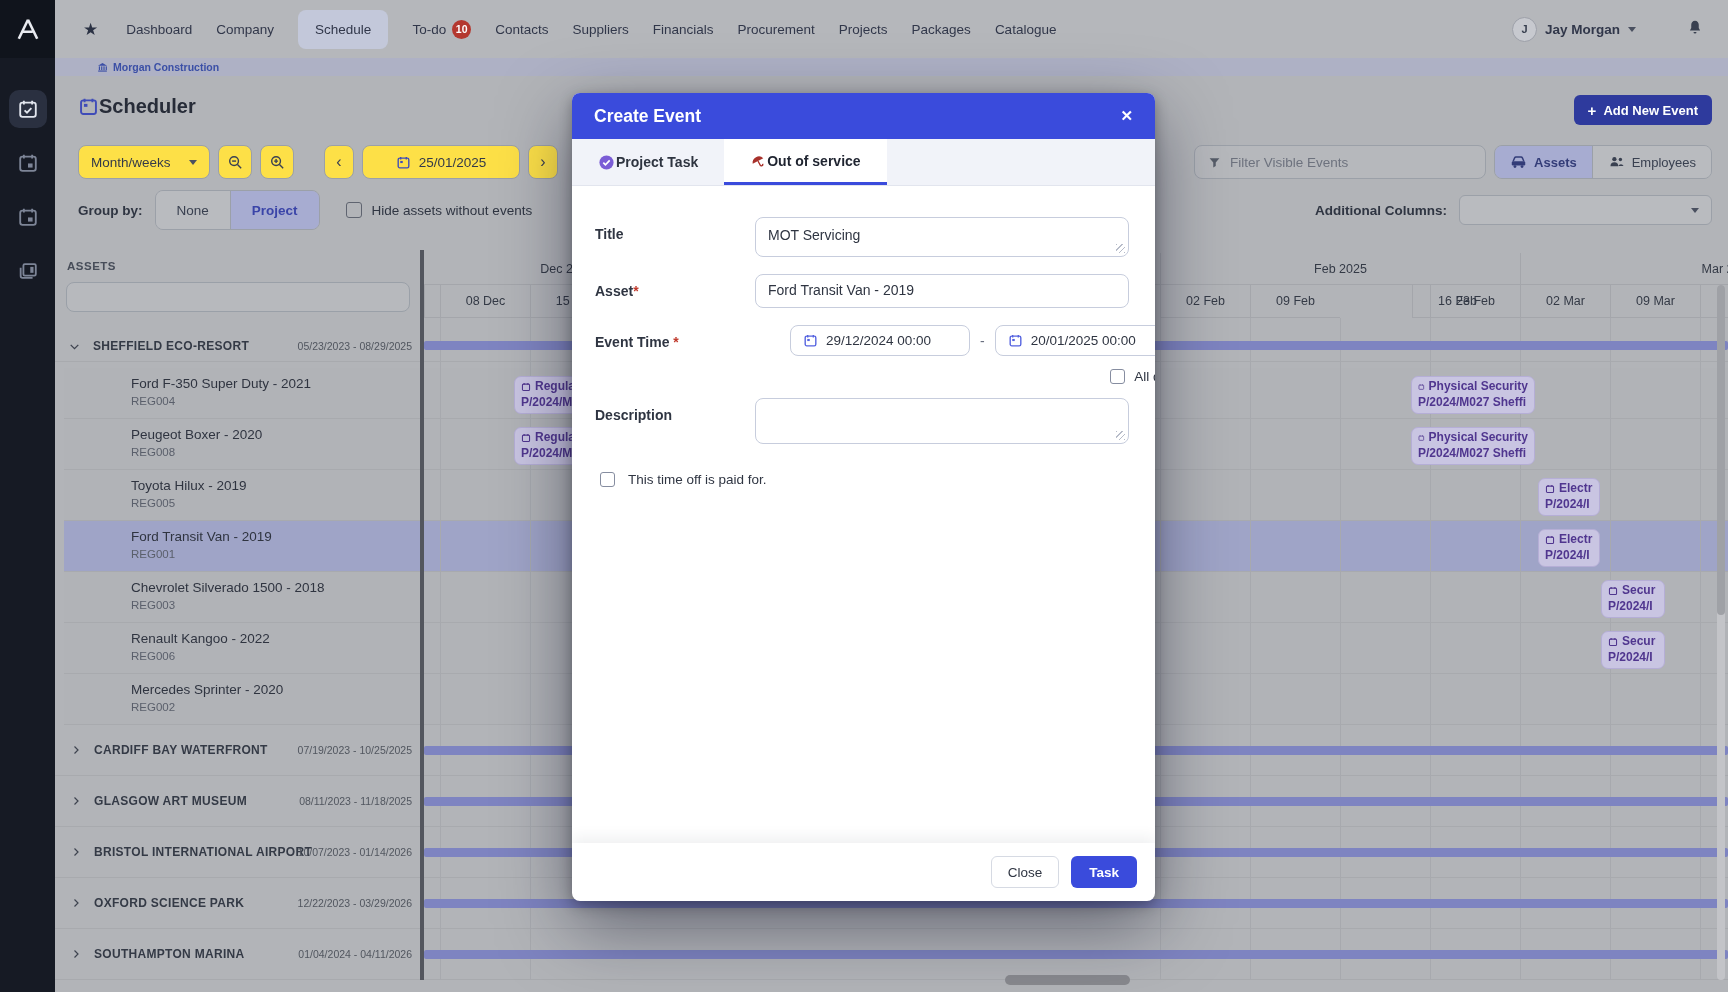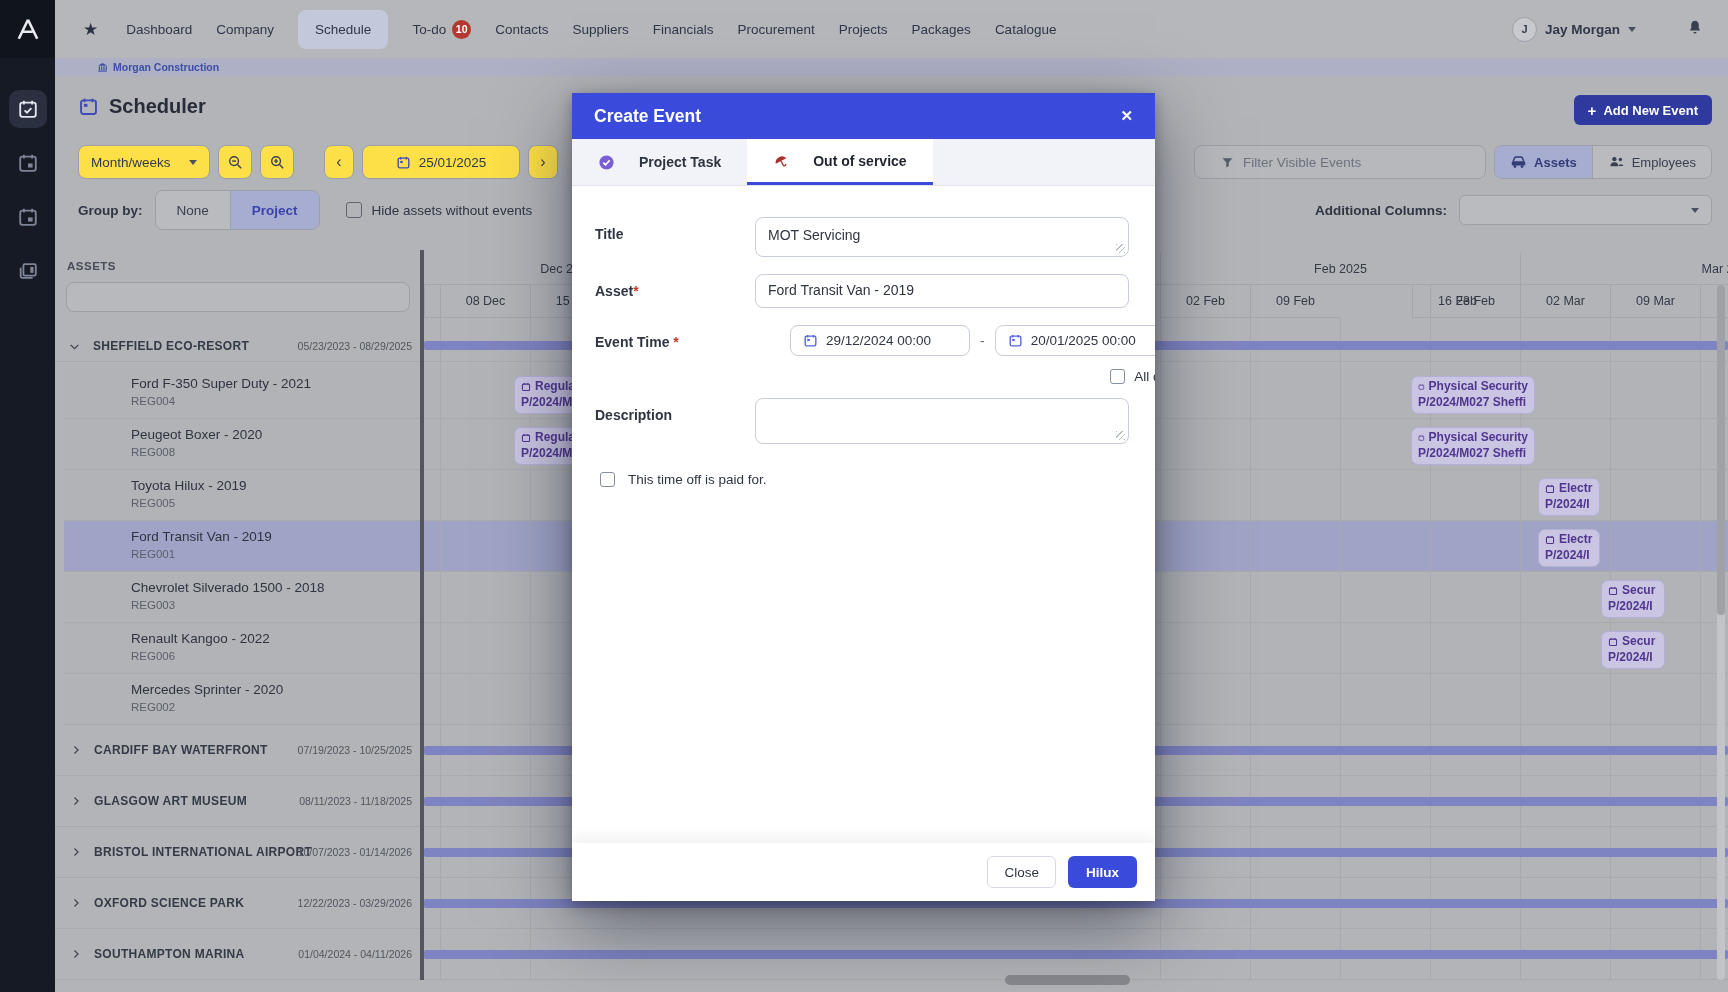--- a/index.html
+++ b/index.html
@@ -27,33 +27,33 @@
   .caret-dn { width:0; height:0; border-left:4px solid transparent; border-right:4px solid transparent; border-top:5px solid #4a5060; }
   .bell { margin-left:26px; color:#394050; }
 
   
   .crumb { position:absolute; left:55px; top:58px; right:0; height:18px; background:#aeb1c5; display:flex; align-items:center; padding-left:42px; gap:5px; z-index:5; }
   .crumb-txt { font-size:10.5px; font-weight:600; color:#3b4fa6; }
 
   
   .main { position:absolute; left:55px; top:76px; right:0; bottom:0; background:#b2b4b8; overflow:hidden; }
 
-  .page-head { position:absolute; left:23px; top:19px; display:flex; align-items:center; gap:10px; }
+  .page-head { position:absolute; left:23px; top:19px; display:flex; align-items:center; }
   .page-title { font-size:20px; font-weight:bold; color:#272c38; }
   .add-btn { position:absolute; right:16px; top:19px; height:30px; padding:0 14px; background:#2e3a9d; border-radius:6px; color:#fff; font-size:13px; font-weight:600; display:flex; align-items:center; gap:7px; }
   .add-plus { font-size:15px; font-weight:bold; }
 
   .tb1 { position:absolute; left:23px; top:69px; right:16px; height:34px; display:flex; align-items:center; gap:8px; }
   .ctrl { height:34px; background:#fde047; border:1px solid #9ba0a8; border-radius:8px; color:#333949; font-size:13.5px; display:inline-flex; align-items:center; justify-content:center; }
   .view-select { width:132px; padding:0 12px; justify-content:space-between; }
   .sq { width:34px; }
   .navsq { width:30px; font-size:16px; color:#3a4052; }
   .date-field { width:158px; gap:8px; font-weight:500; }
   .tb-gap { width:14px; }
-  .filter-box { width:292px; height:34px; border:1px solid #9ba0a8; border-radius:8px; background:#b6b8bc; display:flex; align-items:center; gap:9px; padding:0 26px; }
+  .filter-box { width:292px; height:34px; border:1px solid #9ba0a8; border-radius:8px; background:#b6b8bc; display:flex; align-items:center; gap:9px; padding:0 13px; }
   .filter-ph { font-size:13.5px; color:#6d727e; }
   .seg { height:34px; border:1px solid #9ba0a8; border-radius:8px; overflow:hidden; display:flex; }
   .seg-part { display:flex; align-items:center; gap:7px; padding:0 15px; font-size:13px; }
   .seg-on { background:#a7acd1; color:#333c78; font-weight:600; }
   .seg-off { background:#b9bbbf; color:#394050; }
   .seg-div { width:1px; background:#9ba0a8; }
 
   .tb2 { position:absolute; left:23px; top:118px; right:16px; height:32px; display:flex; align-items:center; }
   .lbl-bold { font-size:13.5px; font-weight:bold; color:#2f3542; }
   .seg2 { height:40px; border:1px solid #9ba0a8; border-radius:8px; overflow:hidden; display:flex; margin-left:12px; }
@@ -89,26 +89,26 @@
   
   .chip { position:absolute; background:#c9c5e2; border:1px solid #b5aed6; border-radius:7px; padding:2px 6px 3px; z-index:3; color:#50368f; font-size:12px; font-weight:bold; line-height:1.3; white-space:nowrap; overflow:hidden; }
   .chip .l1 { display:flex; align-items:center; gap:4px; }
 
   
   .hthumb { position:absolute; left:950px; top:899px; width:125px; height:10px; background:#88898e; border-radius:5px; z-index:4; }
   .vtrack { position:absolute; right:3px; top:209px; width:8px; height:695px; background:#c3c4c8; border-radius:4px; z-index:4; }
   .vthumb { position:absolute; right:3px; top:209px; width:8px; height:330px; background:#9fa1a6; border-radius:4px; z-index:5; }
 
   
-  .modal { position:absolute; left:572px; top:93px; width:583px; height:808px; background:#fff; border-radius:0; z-index:50; box-shadow:0 24px 70px rgba(15,18,40,.5), 0 4px 14px rgba(0,0,0,.3); display:flex; flex-direction:column; overflow:hidden; }
+  .modal { position:absolute; left:572px; top:93px; width:583px; height:808px; background:#fff; border-radius:8px; z-index:50; box-shadow:0 24px 70px rgba(15,18,40,.5), 0 4px 14px rgba(0,0,0,.3); display:flex; flex-direction:column; overflow:hidden; }
   .m-head { height:46px; flex:none; background:#3a4bdc; display:flex; align-items:center; padding:0 22px; }
   .m-title { color:#fff; font-size:17.5px; font-weight:bold; }
   .m-close { margin-left:auto; color:#fff; font-size:15px; font-weight:bold; }
   .m-tabs { height:47px; flex:none; background:#f1f3f9; border-bottom:1px solid #e2e5ee; display:flex; }
-  .m-tab { display:flex; align-items:center; gap:24px; padding:0 26px; font-size:14px; font-weight:600; color:#2e3440; }
+  .m-tab { display:flex; align-items:center; gap:1px; padding:0 26px; font-size:14px; font-weight:600; color:#2e3440; }
   .m-tab.active { background:#fff; border-bottom:3px solid #3a4bdc; font-weight:bold; color:#1f2430; }
   .m-body { flex:1; padding:31px 26px 0 23px; }
   .frow { display:flex; margin-bottom:17px; }
   .flabel { width:160px; flex:none; padding-top:9px; font-size:14px; font-weight:600; color:#2f3542; }
   .req { color:#c0392b; }
   .ffield { flex:1; }
   .inp { border:1px solid #c7cddd; border-radius:8px; font-size:14px; color:#2f3542; padding:9px 12px; position:relative; background:#fff; }
   .inp.short { padding:7px 12px; }
   .rsz { position:absolute; right:3px; bottom:3px; width:9px; height:9px; background:repeating-linear-gradient(135deg,#b7bcc9 0 1px,transparent 1px 4px); }
   .dt-row { display:flex; align-items:center; gap:10px;margin-left:35px; }
@@ -573,15 +573,15 @@
         </div>
       </div>
     </div>
     <div class="paid-row">
       <span class="mcb"></span>
       <span>This time off is paid for.</span>
     </div>
   </div>
   <div class="m-foot">
     <div class="btn-close">Close</div>
-    <div class="btn-save">Hilux</div>
+    <div class="btn-save">Task</div>
   </div>
 </div>
 
 </body></html>

